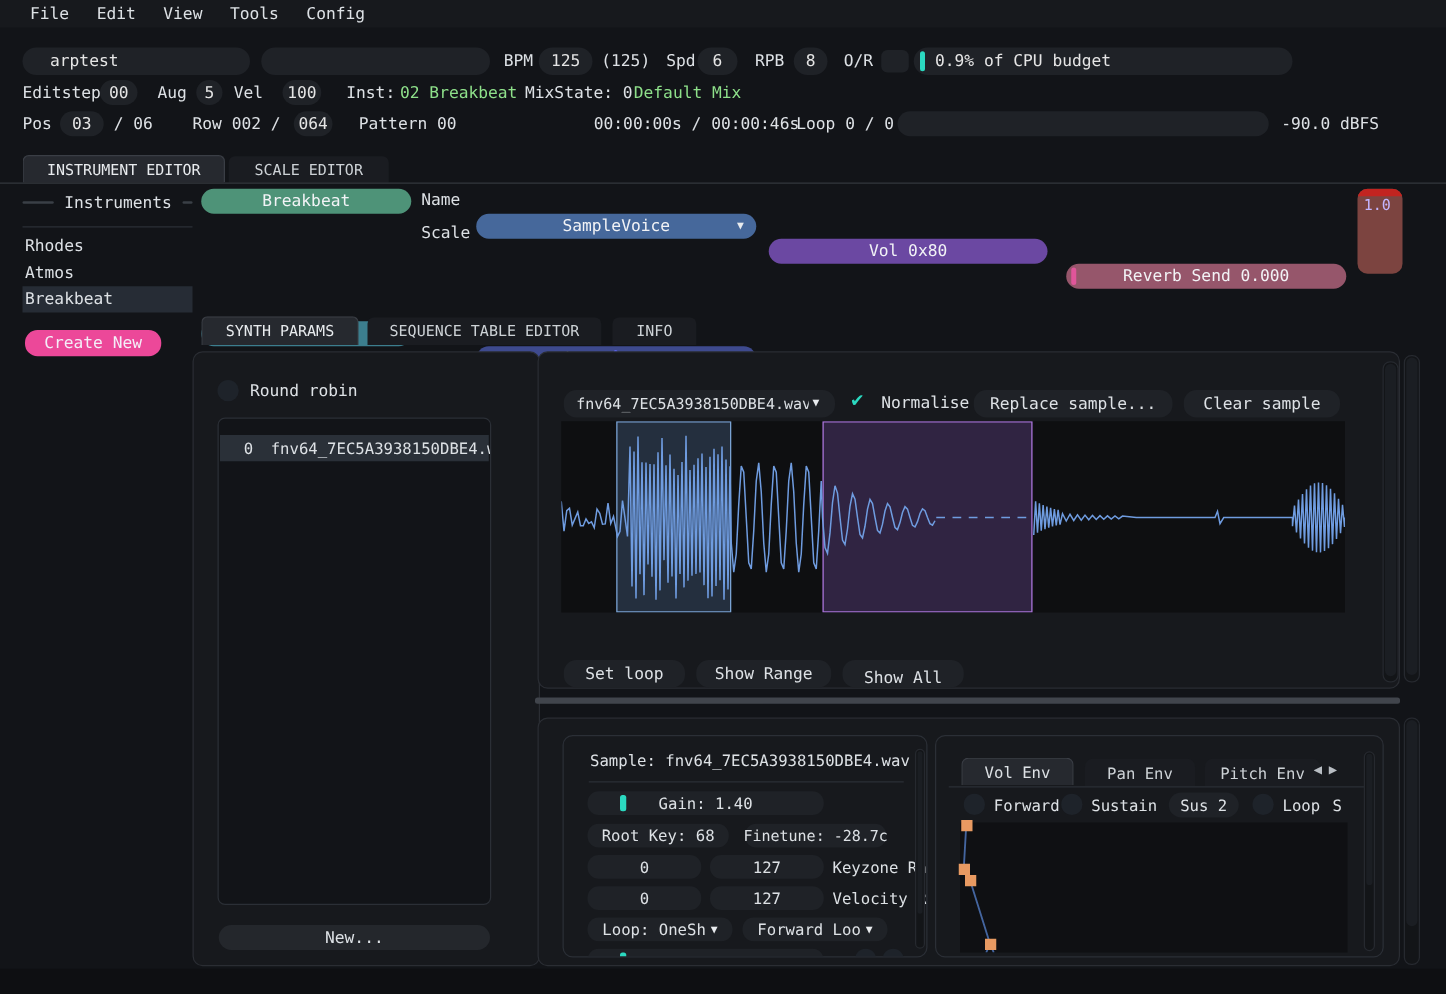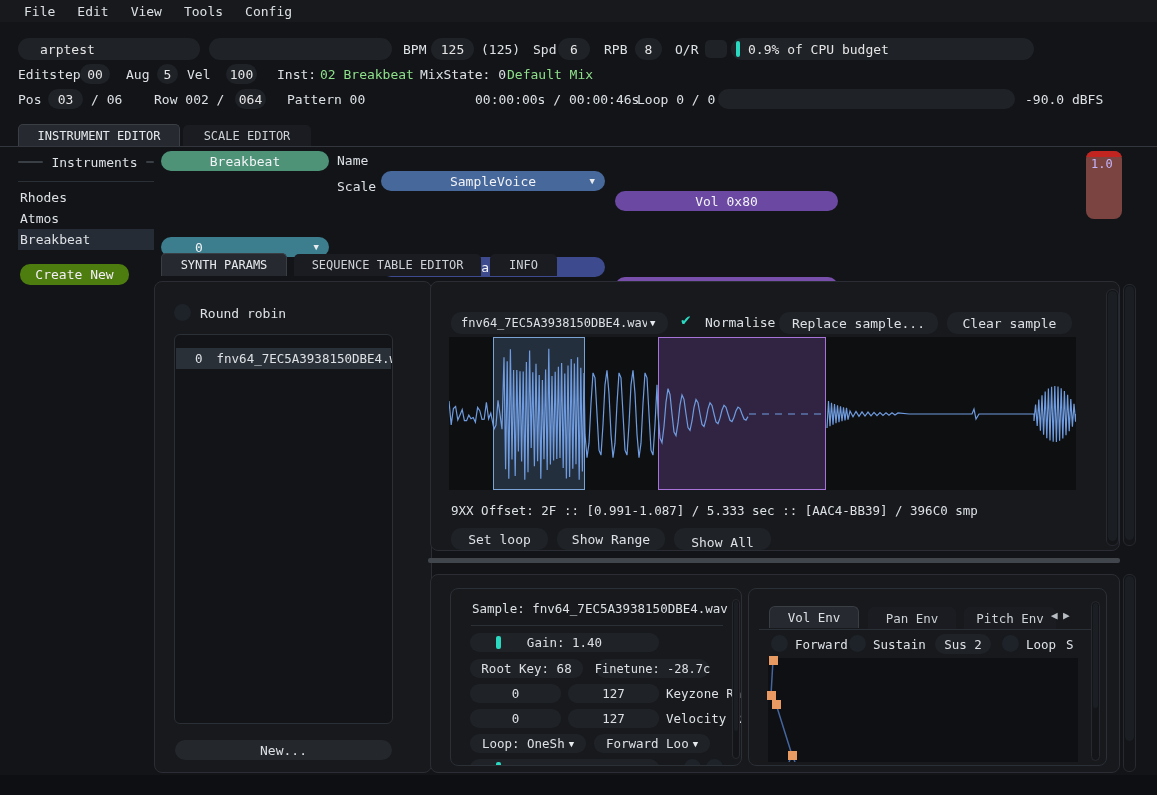--- a/index.html
+++ b/index.html
@@ -121,34 +121,38 @@
     <div style="height:21px;display:flex;align-items:center;padding-left:2px;">
         <span>Rhodes</span>
       </div>
     <div style="height:21px;display:flex;align-items:center;padding-left:2px;">
         <span>Atmos</span>
       </div>
     <div style="height:21px;display:flex;align-items:center;padding-left:2px;background:#262c35;">
         <span>Breakbeat</span>
       </div>
   </div>
-  <div class="abs btn" style="left:20px;top:264px;width:109px;height:21px;background:#4d7c0f;color:#f4eef8;border-radius:10px;">
+  <div class="abs btn" style="left:20px;top:264px;width:109px;height:21px;background:#ec4899;color:#f4eef8;border-radius:10px;">
       <span>Create New</span>
     </div>
 
   <div class="abs slider" style="left:161px;top:151px;width:168px;height:20px;background:#4e9378;">
       <span>Breakbeat</span>
     </div>
   <span class="abs" style="left:337px;top:153px;">Name</span>
   <div class="abs slider" style="left:381px;top:151px;width:224px;height:20px;background:#46689b;">
       <span>SampleVoice</span>
       <span class="arrow" style="position:absolute;right:10px;">▼</span>
     </div>
   <div class="abs slider" style="left:615px;top:151px;width:223px;height:20px;background:#6b48a2;">
       <span>Vol 0x80</span>
+    </div>
+  <div class="abs slider" style="left:853px;top:151px;width:224px;height:20px;background:#96566b;">
+      <span class="tick" style="left:4px;top:3px;width:4px;height:14px;background:#e0559a;"></span>
+      <span>Reverb Send 0.000</span>
     </div>
   <div class="abs" style="left:1086px;top:151px;width:36px;height:68px;background:#7c4440;border-radius:8px;overflow:hidden;">
     <div style="position:absolute;left:0;top:0;width:100%;height:6px;background:#c22420;"></div>
     <span style="position:absolute;left:5px;top:6px;color:#c4b5fd;font-size:12px;">1.0</span>
   </div>
 
   <div class="abs slider" style="left:161px;top:177px;width:168px;height:20px;background:#3c7e8e;justify-content:flex-start;padding-left:34px;">
       <span>0</span>
       <span class="arrow" style="position:absolute;right:10px;">▼</span>
     </div>
@@ -222,21 +226,20 @@
     <div class="abs" style="left:18px;top:55px;width:627px;height:153px;background:#0e0f11;overflow:hidden;">
       <div style="position:absolute;left:44px;top:0;width:92px;height:153px;background:rgba(110,150,210,0.24);border:1px solid #7aa3d4;box-sizing:border-box;"></div>
       <div style="position:absolute;left:209px;top:0;width:168px;height:153px;background:rgba(140,95,200,0.27);border:1px solid #a873d8;box-sizing:border-box;"></div>
       <svg id="wf-svg" width="627" height="153" style="position:absolute;left:0;top:0;">
           <polyline points="0.0,64.0 2.2,87.9 4.4,71.5 6.6,69.5 8.8,83.0 11.0,77.9 13.2,72.6 15.4,83.6 17.6,83.6 19.8,78.1 22.0,81.8 24.2,80.5 26.4,85.2 28.6,70.3 30.8,73.7 33.0,82.4 35.2,82.1 37.4,65.4 39.6,81.8 41.8,76.2 45.0,92.2 47.0,88.1 49.0,63.4 51.0,77.5 53.0,92.2 55.0,20.2 56.6,132.2 58.2,24.2 59.8,141.8 61.4,12.3 63.0,122.4 64.6,32.9 66.2,139.1 67.8,33.0 69.4,114.5 71.0,34.3 72.6,124.4 74.2,34.4 75.8,142.7 77.4,24.9 79.0,135.3 80.6,13.4 82.2,111.1 83.8,35.2 85.4,129.2 87.0,26.7 88.6,124.2 90.2,38.1 91.8,141.7 93.4,43.0 95.0,122.2 96.6,32.6 98.2,132.9 99.8,11.7 101.4,127.5 103.0,39.0 104.6,123.6 106.2,34.8 107.8,122.1 109.4,29.7 111.0,121.0 112.6,25.9 114.2,131.1 115.8,36.6 117.4,141.6 119.0,28.5 120.6,140.1 122.2,22.1 123.8,131.8 125.4,26.4 127.0,127.2 128.6,20.2 130.2,142.8 131.8,30.7 133.4,134.5 135.0,36.0 136.0,97.4 138.0,120.7 140.0,106.2 142.0,66.5 144.0,35.9 146.0,40.8 148.0,77.0 150.0,113.2 152.0,118.1 154.0,87.5 156.0,47.8 158.0,33.3 160.0,56.6 162.0,97.4 164.0,120.7 166.0,106.2 168.0,66.5 170.0,35.9 172.0,40.8 174.0,77.0 176.0,113.2 178.0,118.1 180.0,87.5 182.0,47.8 184.0,33.3 186.0,56.6 188.0,97.4 190.0,120.7 192.0,106.2 194.0,66.5 196.0,35.9 198.0,40.8 200.0,77.0 202.0,113.2 204.0,118.1 206.0,87.5 208.0,47.8 209.0,77.0 211.0,101.0 213.0,105.7 215.0,89.3 217.0,65.2 219.0,51.6 221.0,57.5 223.0,77.0 225.0,95.0 227.0,98.6 229.0,86.2 231.0,68.1 233.0,57.9 235.0,62.3 237.0,77.0 239.0,90.6 241.0,93.3 243.0,84.0 245.0,70.3 247.0,62.5 249.0,65.8 251.0,77.0 253.0,87.4 255.0,89.5 257.0,82.3 259.0,71.8 261.0,65.8 263.0,68.4 265.0,77.0 267.0,85.0 269.0,86.7 271.0,81.1 273.0,73.0 275.0,68.3 277.0,70.3 279.0,77.0 281.0,83.3 283.0,84.6 285.0,80.3 287.0,73.8 289.0,70.1 291.0,71.6 293.0,77.0 295.0,82.0 297.0,83.1 299.0,79.6" fill="none" stroke="#6f9ce0" stroke-width="1.2"></polyline>
           <polyline points="300.0,77.0 378.0,77.0" fill="none" stroke="#6f9ce0" stroke-width="1.2" stroke-dasharray="7 6"></polyline>
           <polyline points="378.0,91.0 379.5,64.0 381.0,89.2 382.5,65.7 384.0,87.6 385.5,67.1 387.0,86.3 388.5,68.3 390.0,85.2 391.5,69.3 393.0,84.2 394.5,70.2 396.0,83.4 397.5,70.9 399.0,82.7 401.0,74.0 404.0,79.8 407.0,74.4 410.0,79.4 413.0,74.8 416.0,79.1 419.0,75.1 422.0,78.8 425.0,75.3 428.0,78.6 431.0,75.5 434.0,78.4 437.0,75.7 440.0,78.3 443.0,75.8 446.0,78.1 449.0,75.9 460.0,77.0 523.0,77.0 525.0,72.0 527.0,82.0 530.0,77.0 585.0,77.0 585.0,84.0 586.6,67.5 588.2,89.0 589.8,62.6 591.4,93.7 593.0,58.2 594.6,97.8 596.2,54.4 597.8,101.2 599.4,51.5 601.0,103.5 602.6,49.7 604.2,104.8 605.8,49.0 607.4,104.9 609.0,49.5 610.6,103.8 612.2,51.2 613.8,101.5 615.4,54.0 617.0,98.3 618.6,57.7 620.2,94.2 621.8,62.0 623.4,89.6 625.0,66.9 626.6,84.6 627.0,77.0" fill="none" stroke="#6f9ce0" stroke-width="1.2"></polyline>
         </svg>
     </div>
 
-    <span class="abs" style="left:20px;top:221px;font-size:12.5px;white-space:nowrap;">9XX Offset: 2F :: [0.991-1.087] / 5.333 sec :: [AAC4-BB39] / 396C0 smp</span>
     <div class="abs btn" style="left:20px;top:246px;width:97px;height:22px;">
         <span>Set loop</span>
       </div>
     <div class="abs btn" style="left:126px;top:246px;width:108px;height:22px;">
         <span>Show Range</span>
       </div>
     <div class="abs btn" style="left:243px;top:246px;width:97px;height:22px;align-items:flex-end;">
         <span>Show All</span>
       </div>
 

